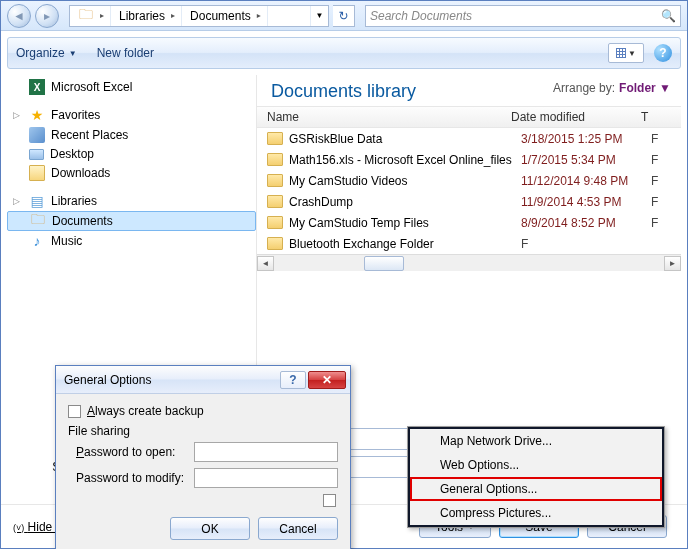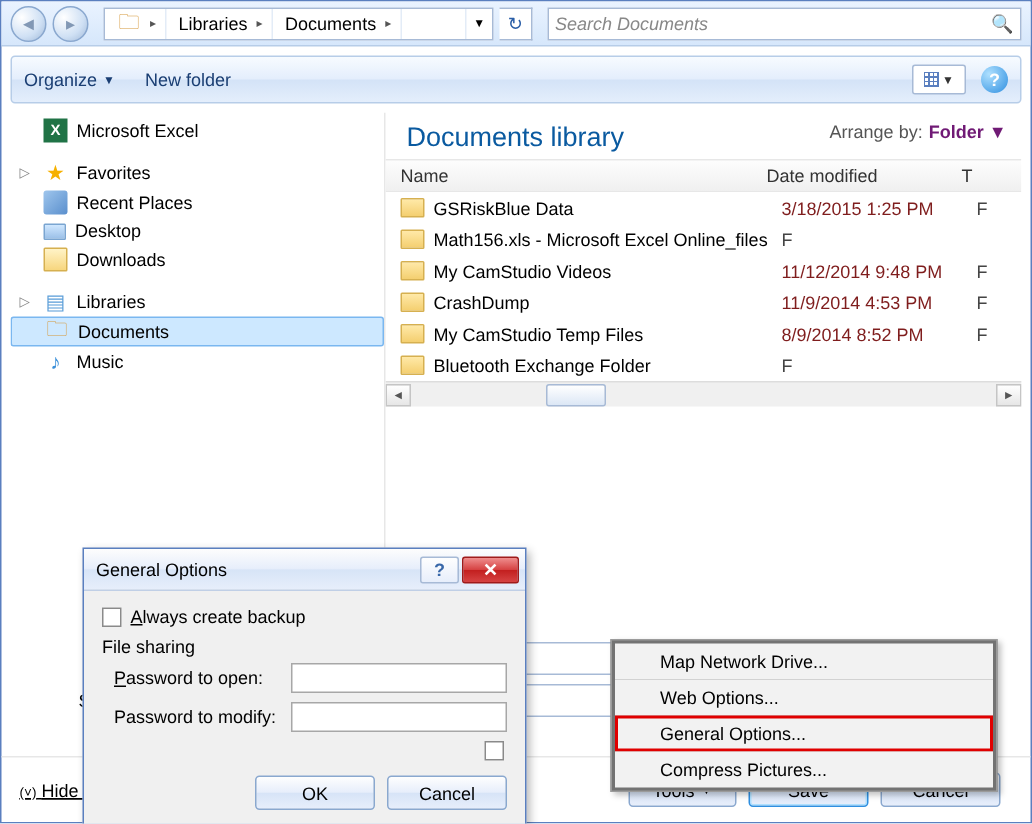--- a/index.html
+++ b/index.html
@@ -67,21 +67,21 @@
   .meta-row .static { color: #555; }
   .meta-row .link { color: #0a5aa0; }
   .bottom-bar { display: flex; align-items: center; gap: 8px; padding: 10px 20px; justify-content: flex-end; border-top: 1px solid #e7e7e7; margin-top: auto; }
   .btn { min-width: 80px; height: 23px; border: 1px solid #8aa8cf; background: linear-gradient(#fefefe,#e7eefb 48%,#d7e4f7 52%,#e7eefb); border-radius: 3px; display: flex; align-items: center; justify-content: center; padding: 0 10px; gap: 4px; }
   .btn.tools { min-width: 72px; }
   .btn.tools .dd { font-size: 8px; }
   .btn.save { border-color: #2f8fe0; box-shadow: 0 0 0 1px #aee0ff inset; }
   .hide { position: absolute; left: 12px; text-decoration: underline; }
   .hide::first-letter { text-decoration: underline; }
   
-  .menu { position: absolute; right: 22px; bottom: 20px; width: 258px; background: #737373; border: 1px solid #9b9b9b; box-shadow: 2px 2px 4px rgba(0,0,0,0.25); padding: 2px; }
+  .menu { position: absolute; right: 22px; bottom: 20px; width: 258px; background: #0f172a; border: 1px solid #9b9b9b; box-shadow: 2px 2px 4px rgba(0,0,0,0.25); padding: 2px; }
   .menu-item { padding: 5px 10px 5px 30px; background: #f2f2f2; }
   .menu-item.hl { border: 2px solid #e00000; padding: 3px 8px 3px 28px; }
   
   .dialog { position: absolute; left: 55px; top: 365px; width: 296px; background: #f0f0f0; border: 1px solid #5a7fbf; box-shadow: 2px 2px 6px rgba(0,0,0,0.3); }
   .dlg-title { height: 28px; background: linear-gradient(#fdfdfd,#e7eefb 48%,#d7e4f7 52%,#e7eefb); display: flex; align-items: center; padding: 0 4px 0 8px; border-bottom: 1px solid #c0cfe6; }
   .dlg-title .sp { margin-left: auto; display: flex; gap: 2px; }
   .dlg-q { width: 26px; height: 18px; background: linear-gradient(#fefefe,#e7eefb); border: 1px solid #a7bad6; display: flex; align-items: center; justify-content: center; color: #3968a9; border-radius: 2px; font-weight: bold; }
   .dlg-x { width: 38px; height: 18px; background: linear-gradient(#ef8e8e,#d64343 48%,#c32020 52%,#d64343); border: 1px solid #9f1b1b; border-radius: 2px; color: #fff; display: flex; align-items: center; justify-content: center; font-weight: bold; }
   .dlg-body { padding: 10px 12px 12px 12px; }
   .chk-row { display: flex; align-items: center; gap: 6px; margin-bottom: 6px; }
@@ -204,20 +204,21 @@
       <div class="file-list" id="file-list">
           <div class="file-row">
             <div class="folder-ic"></div>
             <div class="fname">GSRiskBlue Data</div>
             <div class="fdate">3/18/2015 1:25 PM</div>
             <div class="ftype">F</div>
           </div>
           <div class="file-row">
             <div class="folder-ic"></div>
             <div class="fname">Math156.xls - Microsoft Excel Online_files</div>
+            <div class="fdate">1/7/2015 5:34 PM</div>
             <div class="ftype">F</div>
           </div>
           <div class="file-row">
             <div class="folder-ic"></div>
             <div class="fname">My CamStudio Videos</div>
             <div class="fdate">11/12/2014 9:48 PM</div>
             <div class="ftype">F</div>
           </div>
           <div class="file-row">
             <div class="folder-ic"></div>

